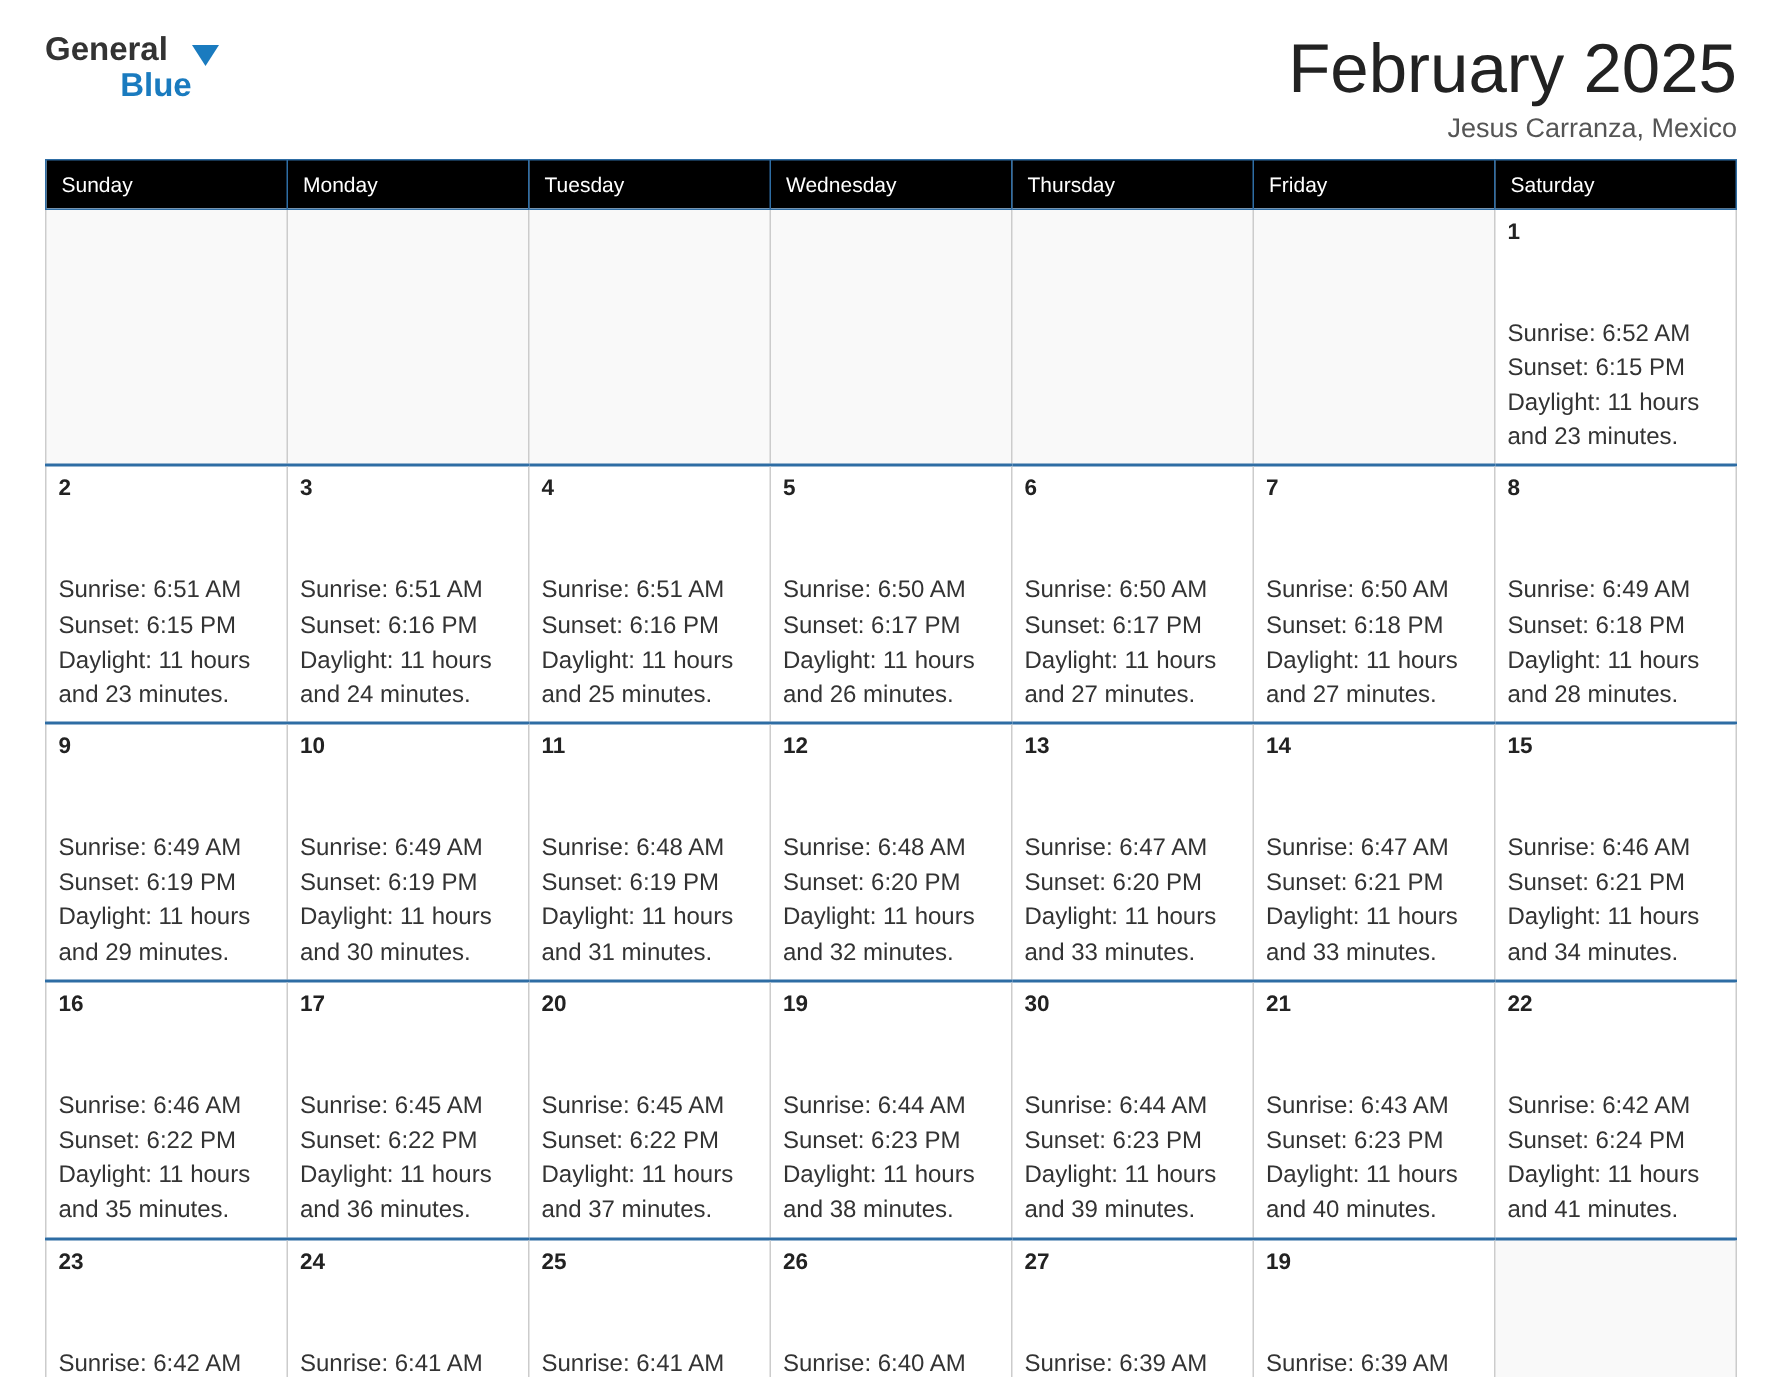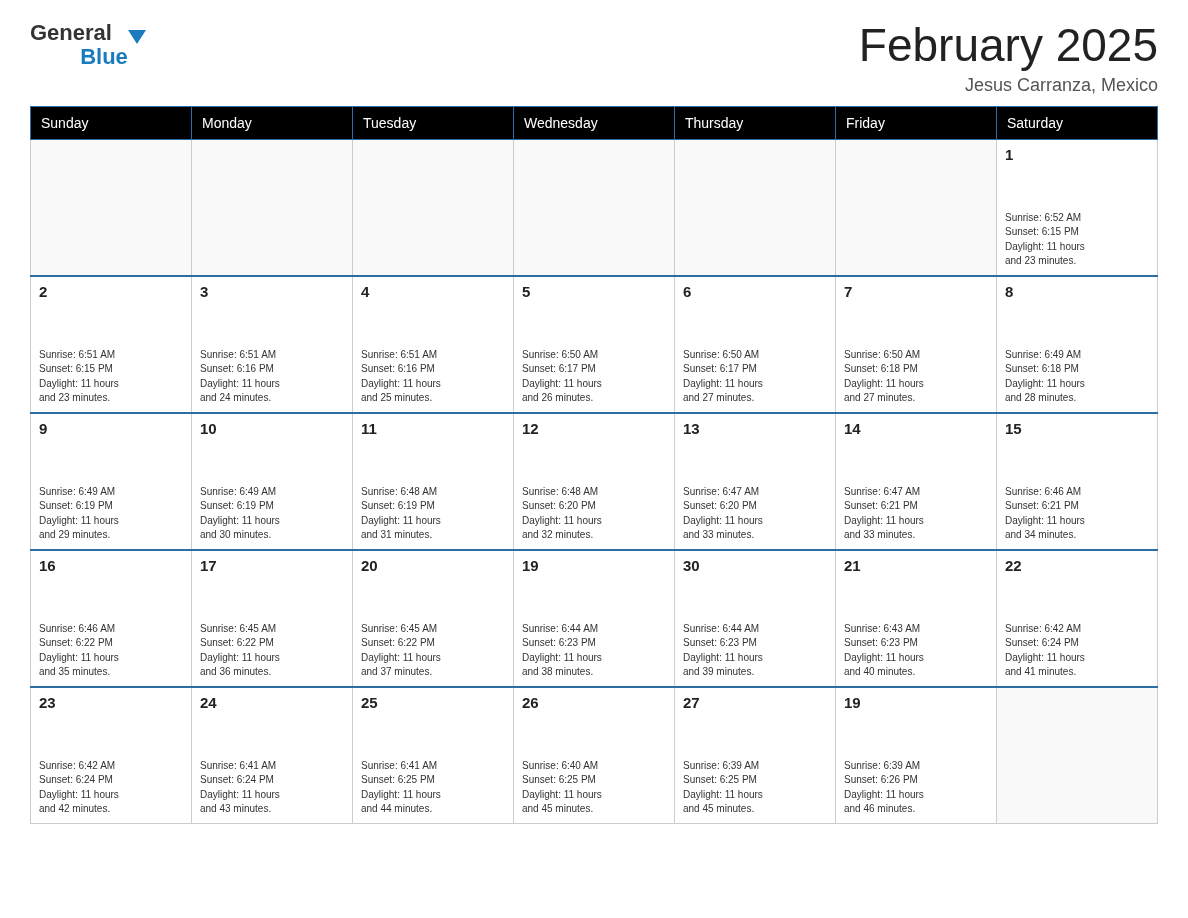--- a/index.html
+++ b/index.html
@@ -74,21 +74,21 @@
       width: 14.28%;
     }
     .day-number {
       font-size: 15px;
       font-weight: bold;
       color: #222;
       display: block;
       margin-bottom: 4px;
     }
     .day-info {
-      font-size: 10px;
+      font-size: 16px;
       color: #333;
       line-height: 1.45;
       margin-top: 48px;
     }
     .empty-cell {
       background: #f9f9f9;
     }
     .row-top-border td {
       border-top: 2px solid #2e6da4;
     }

